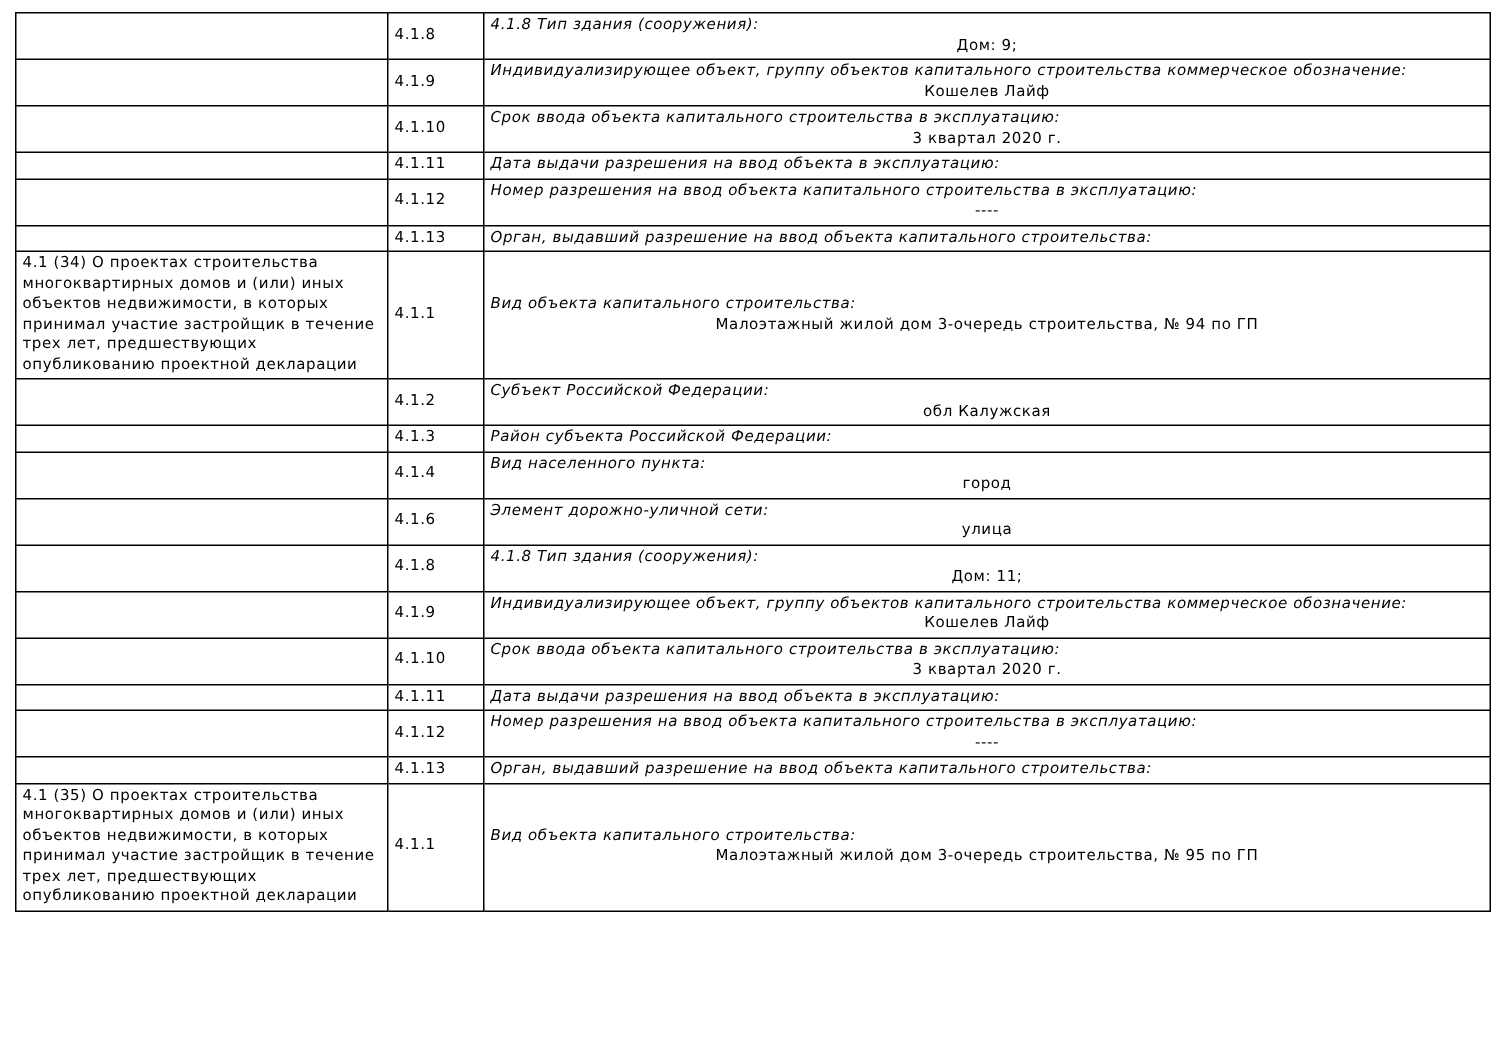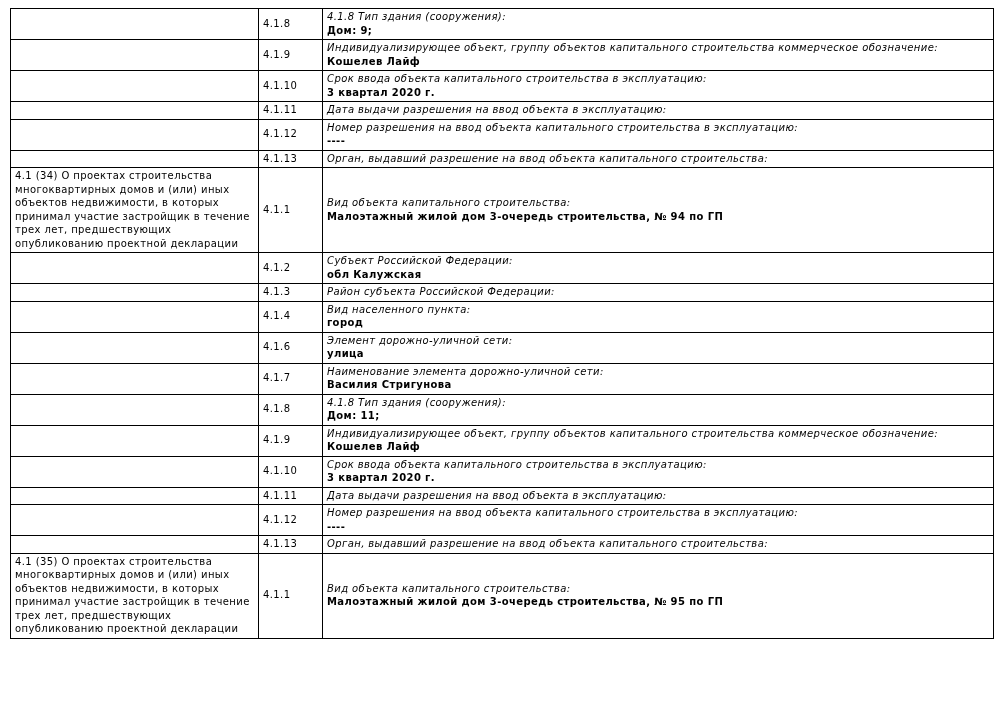--- a/index.html
+++ b/index.html
@@ -38,21 +38,22 @@
     width: 64px;
   }
   td.value {
     width: 671px;
   }
   .label {
     font-weight: normal;
     font-style: italic;
   }
   .val {
-    font-weight: bold;
+    font-weight: normal;
+    text-align: center;
   }
 </style>
 </head>
 <body>
 
 <div class="page">
   <table class="decl">
     <tbody id="decl-body">
   <tr>
     <td class="section"></td>
@@ -147,28 +148,20 @@
 
   <tr>
     <td class="section"></td>
     <td class="code">4.1.6</td>
     <td class="value">
       <div class="label">Элемент дорожно-уличной сети:</div>
       <div class="val">улица</div>
     </td>
   </tr>
 
-  <tr>
-    <td class="section"></td>
-    <td class="code">4.1.7</td>
-    <td class="value">
-      <div class="label">Наименование элемента дорожно-уличной сети:</div>
-      <div class="val">Василия Стригунова</div>
-    </td>
-  </tr>
 
   <tr>
     <td class="section"></td>
     <td class="code">4.1.8</td>
     <td class="value">
       <div class="label">4.1.8 Тип здания (сооружения):</div>
       <div class="val">Дом: 11;</div>
     </td>
   </tr>
 

